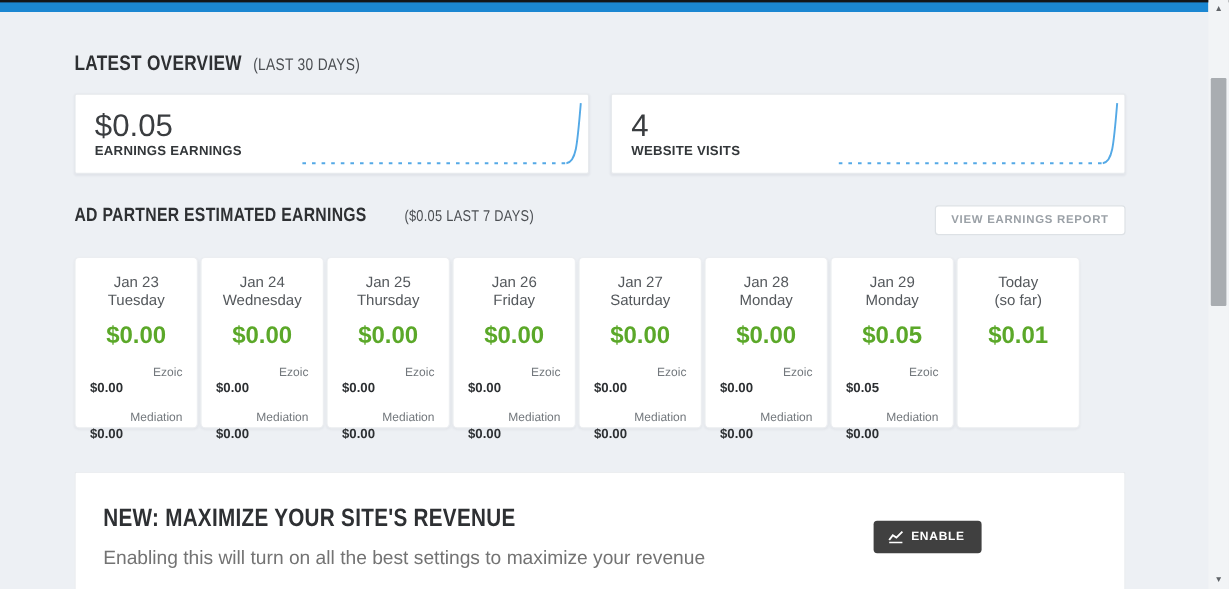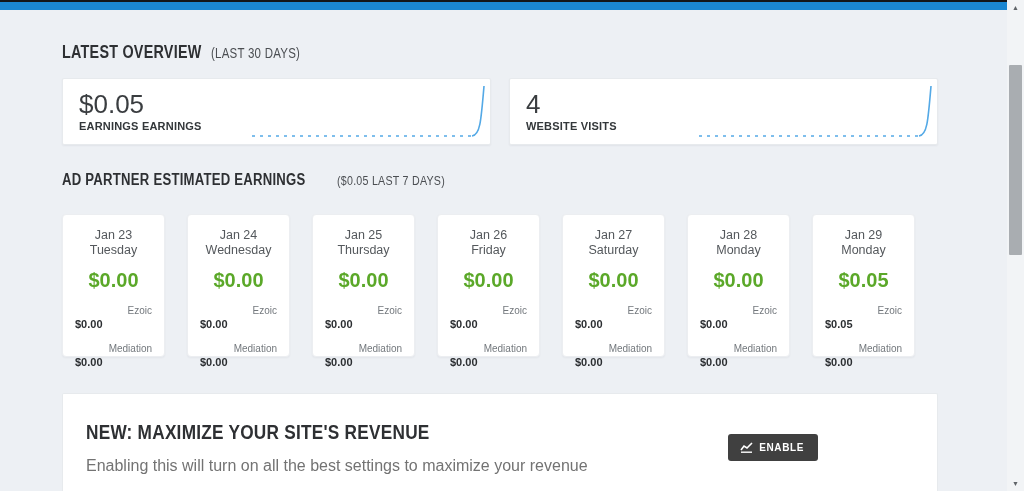--- a/index.html
+++ b/index.html
@@ -38,21 +38,21 @@
 
   
   .ap-row { margin-top:26px; display:flex; align-items:flex-start; justify-content:space-between; height:24px; }
   .report-btn {
     background:#ffffff; border:1px solid #dde1e5; border-radius:3px;
     color:#9aa0a6; font-size:9.5px; font-weight:700; letter-spacing:.6px;
     padding:6px 13px; cursor:pointer; font-family:"Liberation Sans", sans-serif;
   }
 
   
-  .day-row { margin-top:19px; display:flex; gap:22px; }
+  .day-row { margin-top:19px; display:flex; gap:2px; }
   .day-card {
     width:103px; height:143px; background:#ffffff; border-radius:4px;
     border:1px solid #eceef1; box-shadow:0 1px 2px rgba(30,40,60,.05);
     padding:13px 12px 0 12px;
   }
   .day-date, .day-name { text-align:center; font-size:12.5px; color:#54585c; line-height:1.22; }
   .day-total { text-align:center; font-size:20px; font-weight:700; color:#5ba829; margin-top:10px; }
   .mini-label { font-size:10px; color:#73787d; margin-top:13px;text-align:right; }
   .mini-value { font-size:11px; font-weight:700; color:#2c2f32; margin-top:2px; }
 
@@ -113,20 +113,21 @@
         <path d="M224 56 C232 55 233 42 236 6" fill="none" stroke="#54a9e6" stroke-width="1.6"></path>
       </svg>
     </div>
   </div>
 
   <div class="ap-row">
     <div class="sec-head" style="margin-top:0">
       <span class="sec-title" style="font-size:16px">AD PARTNER ESTIMATED EARNINGS</span>
       <span class="sec-sub" style="font-size:13px">($0.05 LAST 7 DAYS)</span>
     </div>
+    <button class="report-btn">VIEW EARNINGS REPORT</button>
   </div>
 
   <div class="day-row">
     <div class="day-card">
       <div class="day-date">Jan 23</div>
       <div class="day-name">Tuesday</div>
       <div class="day-total">$0.00</div>
       <div class="mini-label">Ezoic</div>
       <div class="mini-value">$0.00</div>
       <div class="mini-label">Mediation</div>
@@ -178,20 +179,25 @@
       <div class="mini-value">$0.00</div>
     </div>
     <div class="day-card">
       <div class="day-date">Jan 29</div>
       <div class="day-name">Monday</div>
       <div class="day-total">$0.05</div>
       <div class="mini-label">Ezoic</div>
       <div class="mini-value">$0.05</div>
       <div class="mini-label">Mediation</div>
       <div class="mini-value">$0.00</div>
+    </div>
+    <div class="day-card">
+      <div class="day-date">Today</div>
+      <div class="day-name">(so far)</div>
+      <div class="day-total">$0.01</div>
     </div>
   </div>
 
   <div class="promo">
     <div>
       <span class="promo-title">NEW: MAXIMIZE YOUR SITE'S REVENUE</span>
     </div>
     <div class="promo-desc">Enabling this will turn on all the best settings to maximize your revenue</div>
     <button class="enable-btn">
       <svg width="13" height="11" viewBox="0 0 13 11">

